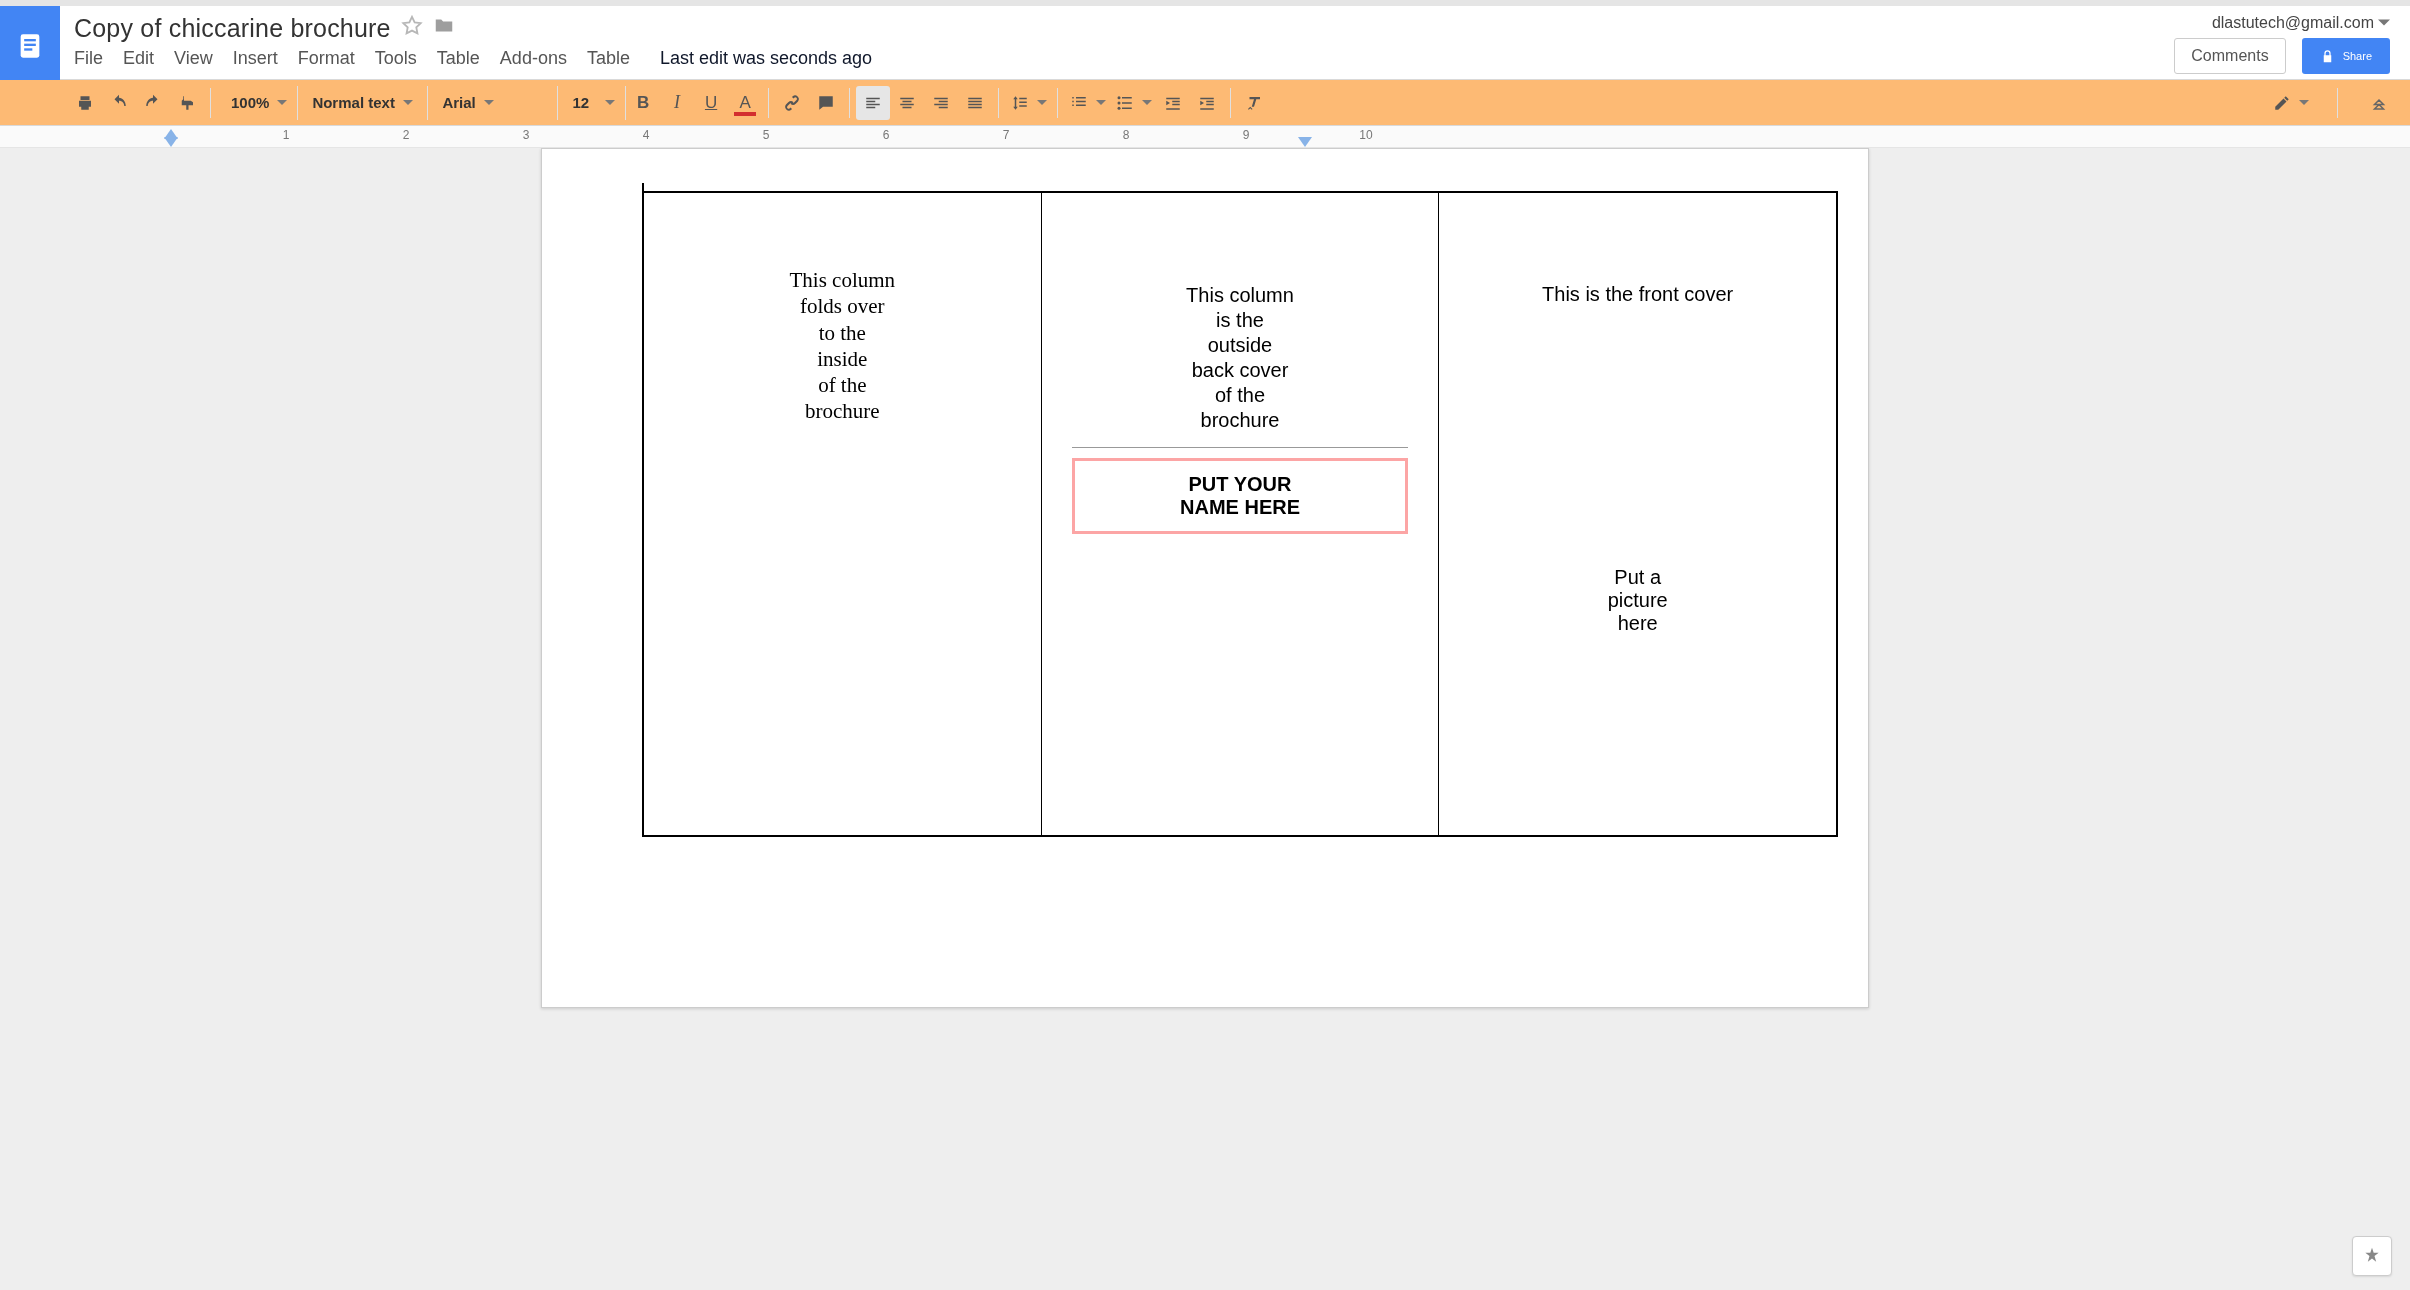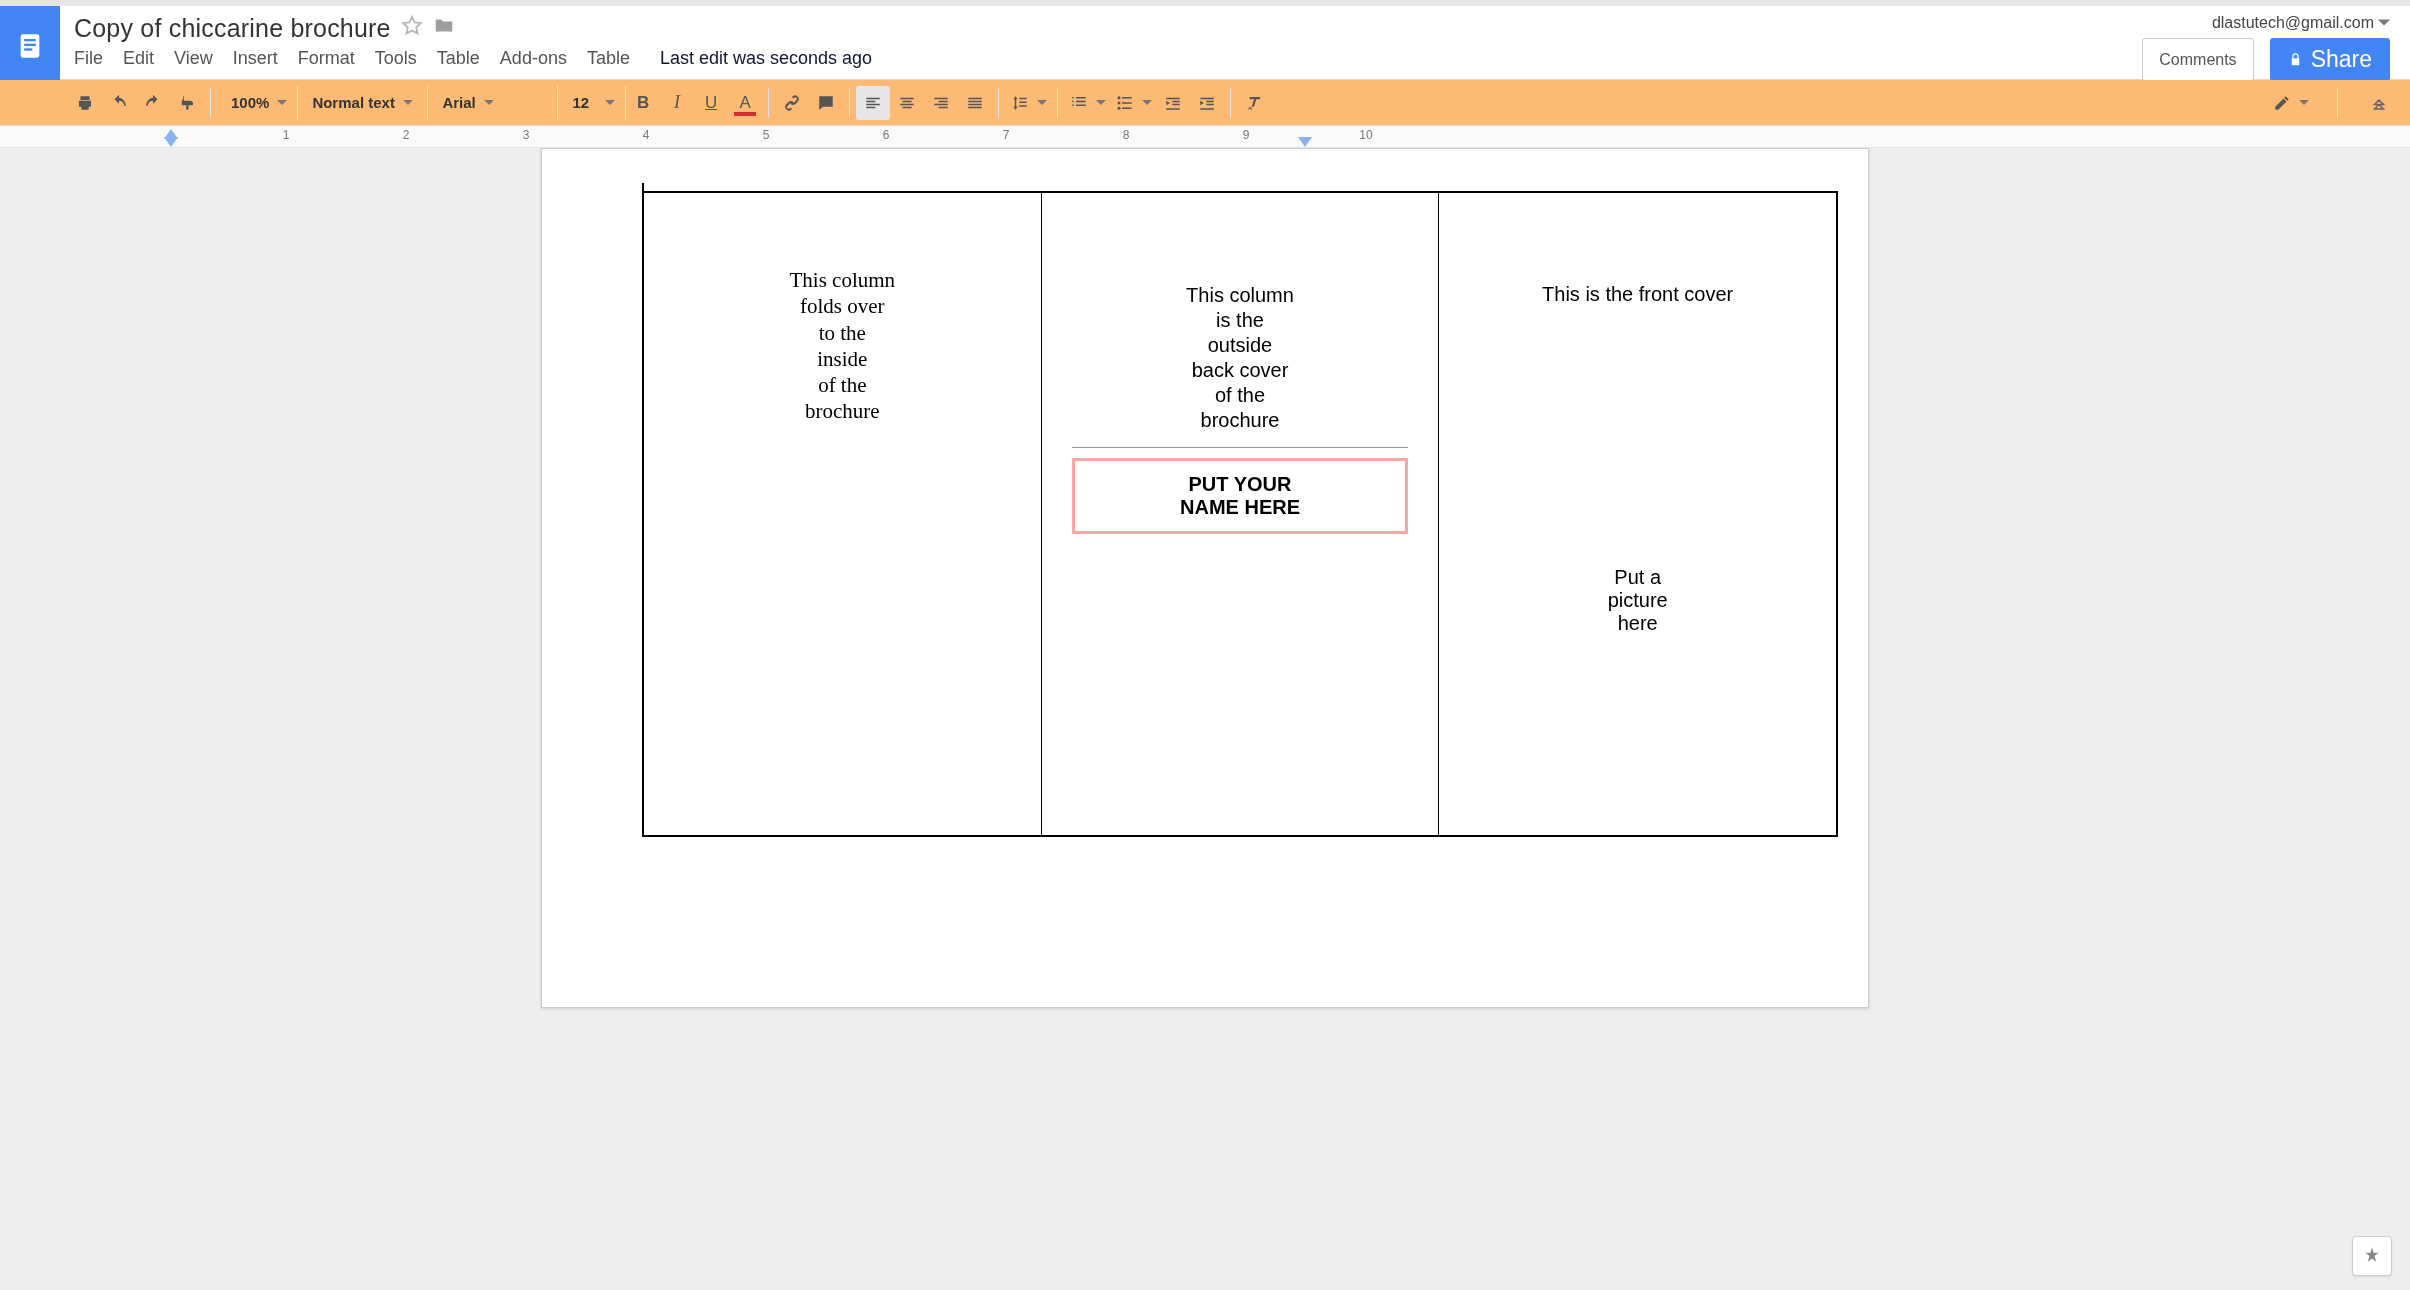--- a/index.html
+++ b/index.html
@@ -19,21 +19,21 @@
 .folder-icon svg { fill:#9e9e9e; }
 
 .menu-row { display:flex; align-items:center; gap:20px; margin-top:2px;}
 .menu-item { font-size:18px; color:#555; cursor:pointer; }
 .last-edit { font-size:18px; color:#0f172a; margin-left:10px;}
 
 .title-right { display:flex; align-items:center; gap:14px; padding:8px 20px 0 0;}
 .account { font-size:16px; color:#444; display:flex; align-items:center; gap:4px;}
 .account svg{width:12px;height:12px;fill:#777;}
 .comments-btn { border:1px solid #ccc; background:#fff; padding:8px 16px; font-size:16px; color:#555; border-radius:3px; cursor:pointer;}
-.share-btn { background:#4285f4; color:#fff; border:none; padding:8px 18px; font-size:23px; border-radius:3px; display:flex; align-items:center; gap:8px; cursor:pointer;}
+.share-btn { background:#4285f4; color:#fff; border:none; padding:8px 18px; font-size:11px; border-radius:3px; display:flex; align-items:center; gap:8px; cursor:pointer;}
 .share-btn svg{width:15px;height:15px;fill:#fff;}
 .right-buttons{display:flex;gap:16px;margin-top:6px;}
 .title-right-col{display:flex;flex-direction:column;align-items:flex-end;}
 
 
 .toolbar { height:46px; display:flex; align-items:center; padding:0 0 0 68px; gap:0; border-bottom:1px solid #d9d9d9; background:#fdba74; position:relative;}
 .tbtn { width:34px; height:34px; display:flex; align-items:center; justify-content:center; cursor:pointer; color:#555;}
 .tbtn svg{width:18px;height:18px;fill:#555;}
 .sep { width:1px; height:30px; background:#e0e0e0; margin:0 6px;}
 .combo { display:flex; align-items:center; height:34px; padding:0 10px 0 14px; gap:8px; cursor:pointer; color:#333; border-right:1px solid #e0e0e0;}

